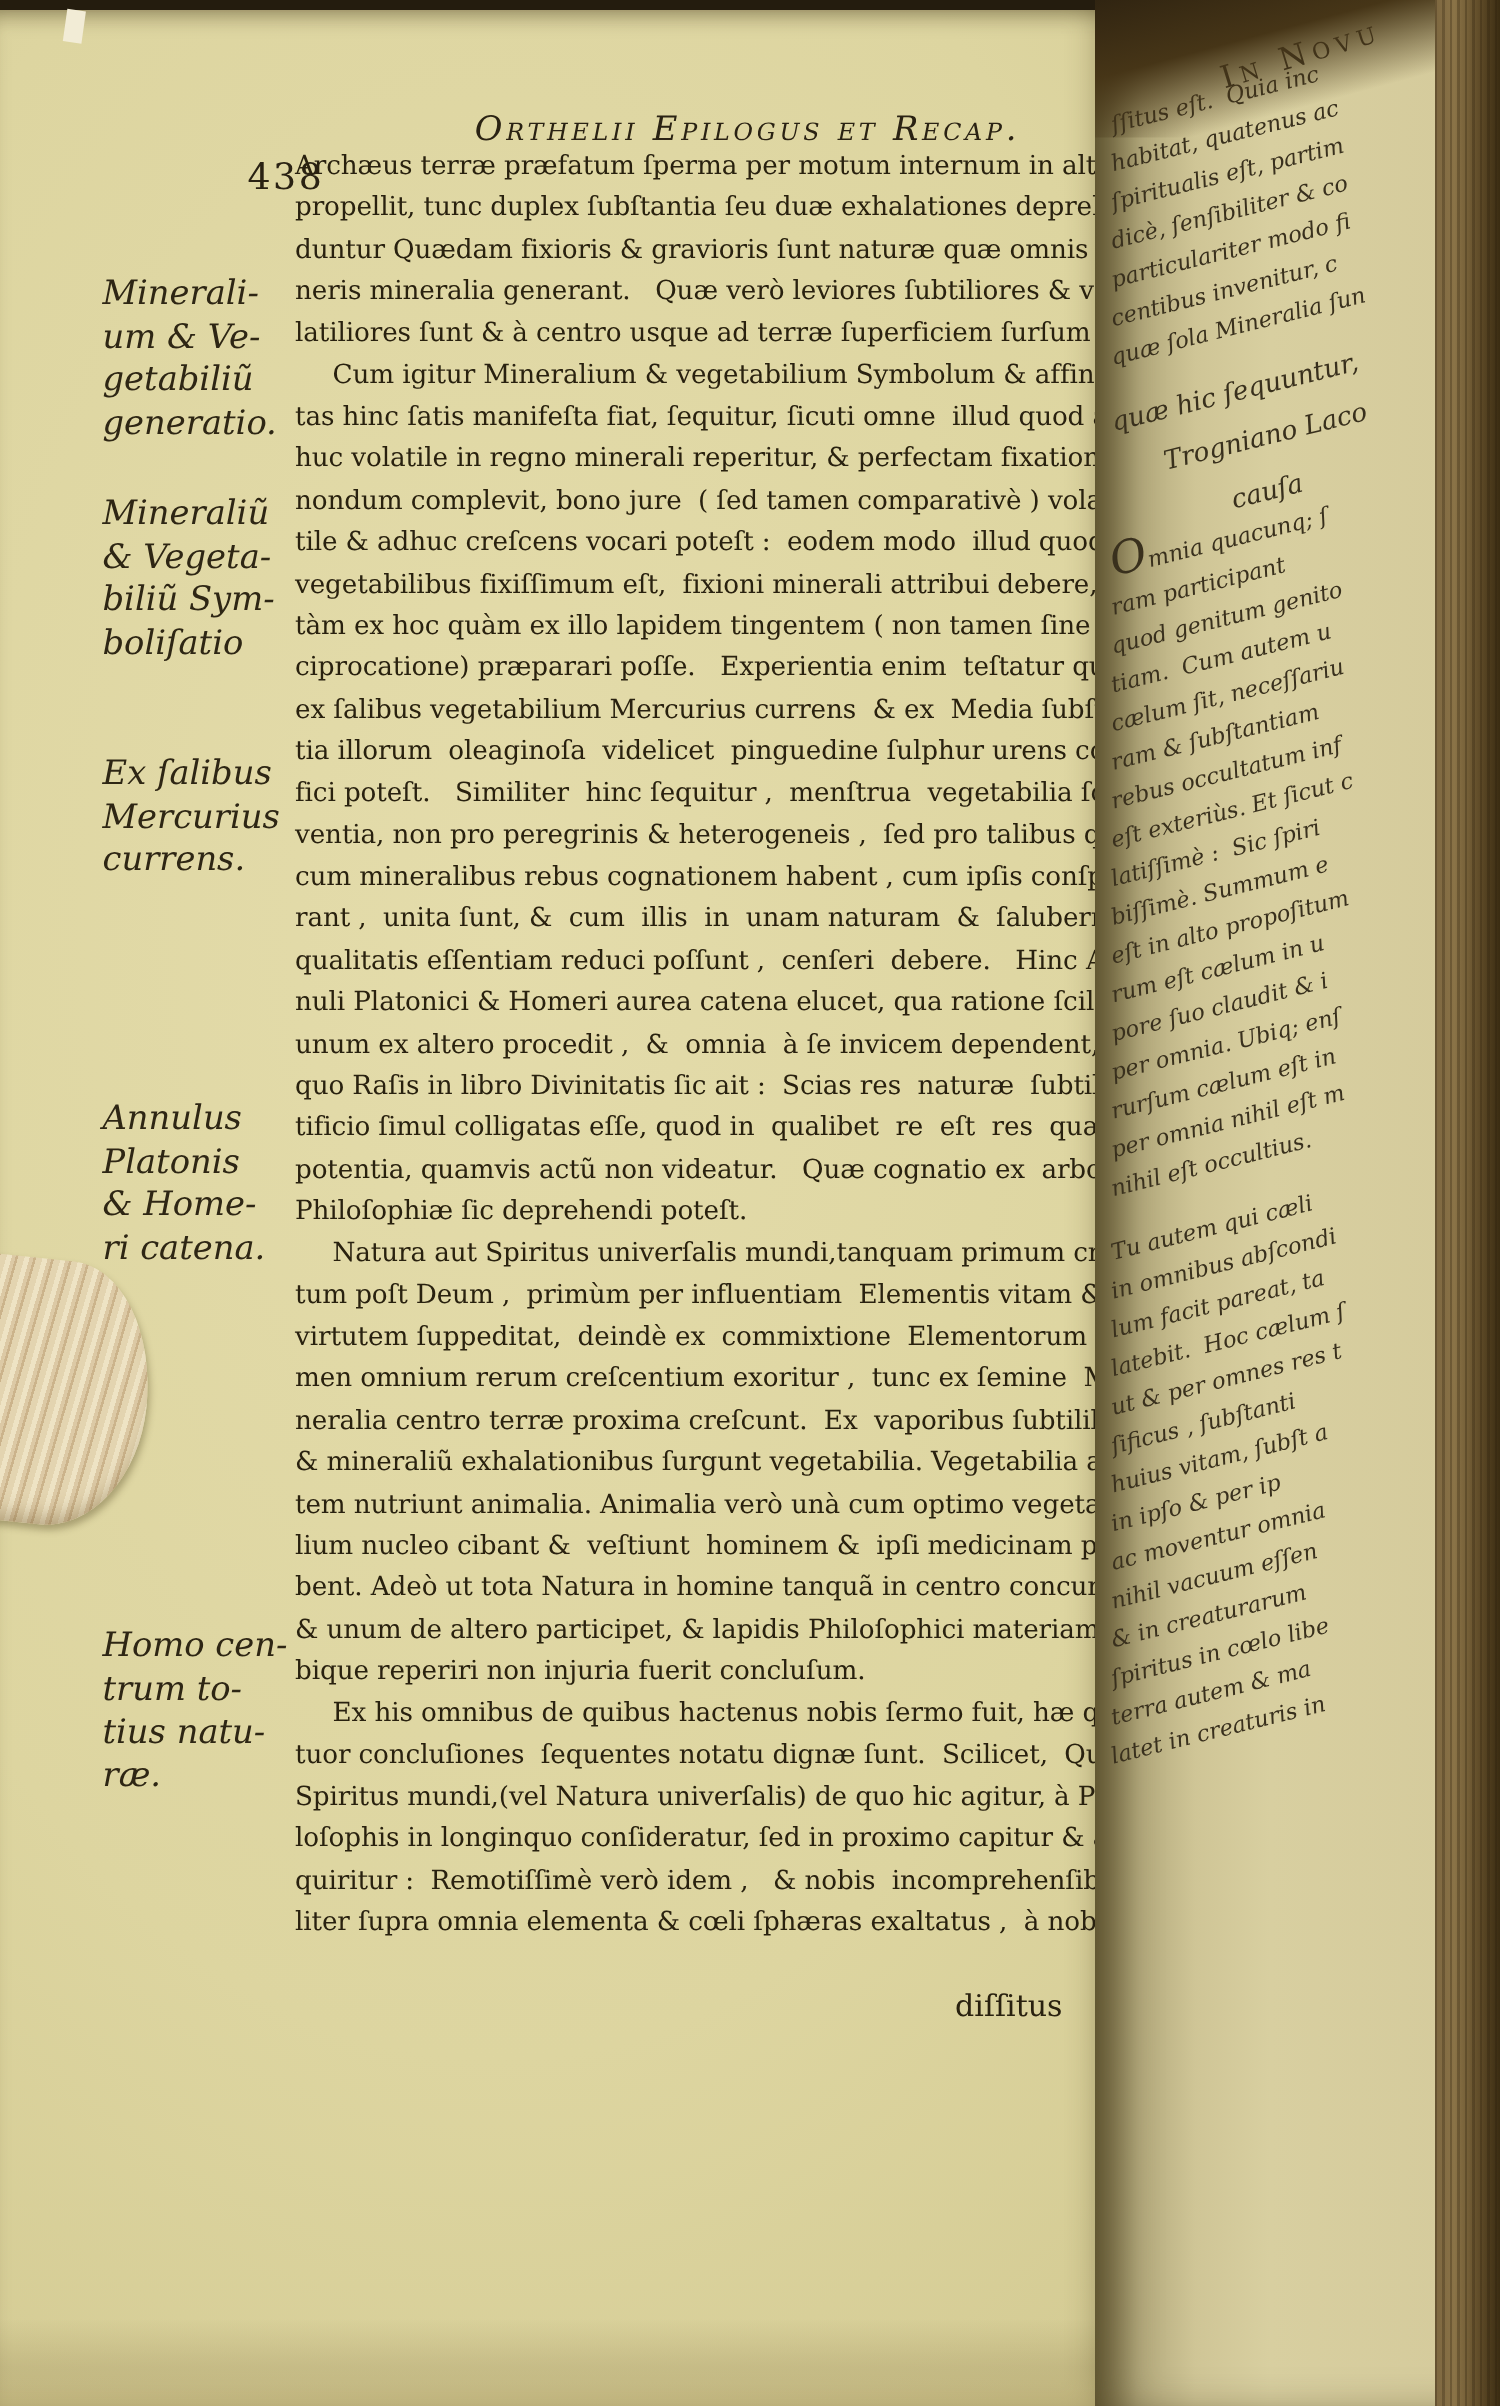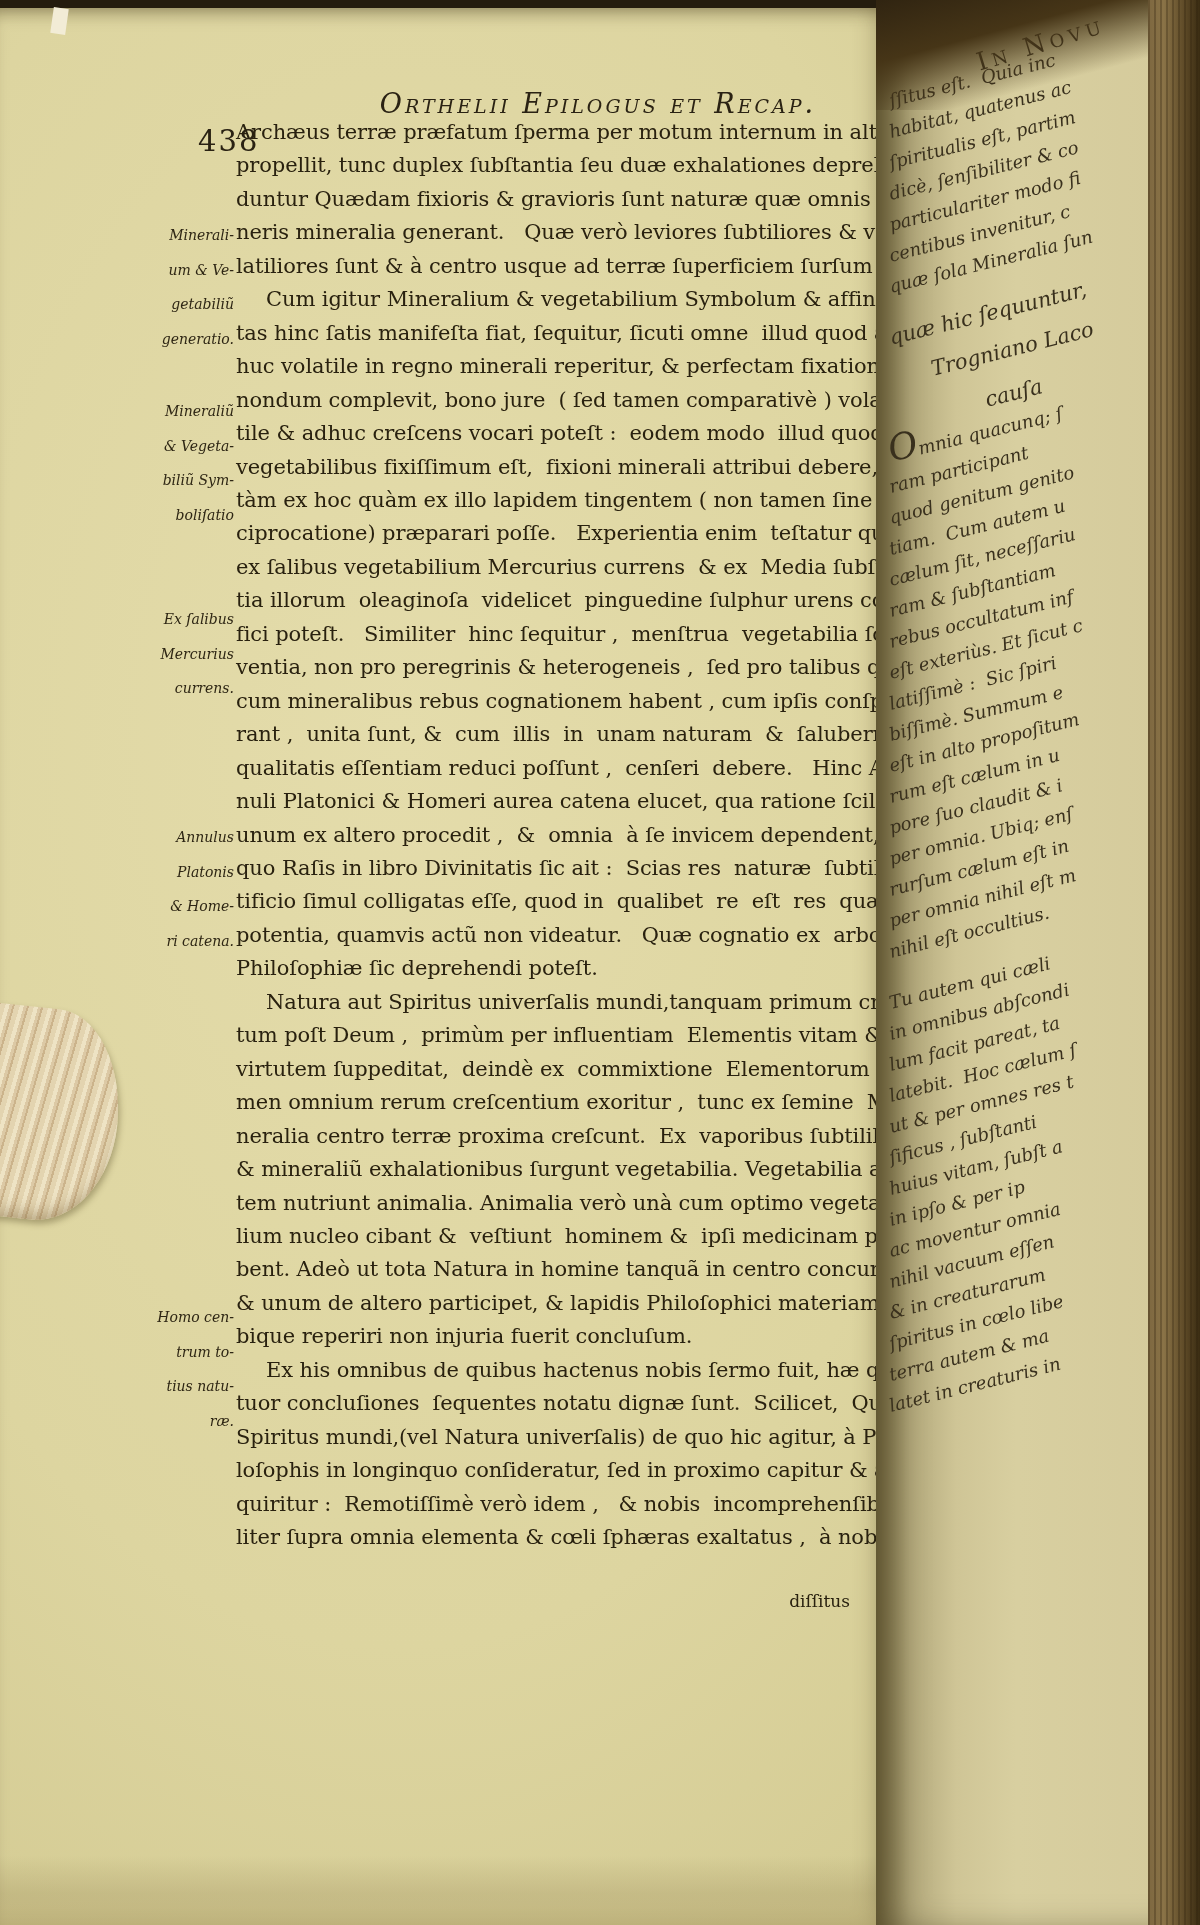--- a/index.html
+++ b/index.html
@@ -24,24 +24,24 @@
   .page-number{position:absolute;left:198px;top:80px;font-size:29px;color:#2a2213;letter-spacing:2px;margin-top:36px;}
   .running-header{
     position:absolute;left:318px;top:80px;width:560px;text-align:center;
     font-variant:small-caps;font-size:27px;letter-spacing:3px;color:#2a2213;white-space:pre;font-style:italic;
   }
   
   .body-text{position:absolute;left:236px;top:108px;width:655px;color:#29210f;}
   .line{font-size:21px;line-height:33.45px;white-space:pre;letter-spacing:-0.1px;}
   .para.indent .line:first-child{text-indent:30px;}
   .catchword{position:absolute;left:690px;top:1583px;width:160px;text-align:right;
-    font-size:17px;color:#29210f;}
+    font-size:24px;color:#29210f;}
   
   .margin-note{position:absolute;left:82px;width:152px;
-    font-style:italic;font-size:14px;line-height:34.5px;color:#2e2614;text-align:right;}
+    font-style:italic;font-size:27px;line-height:34.5px;color:#2e2614;}
   .margin-note .mn-line{white-space:pre;}
   
   .bookmark{
     position:absolute;left:-34px;top:1000px;width:152px;height:212px;
     transform:rotate(6deg);
     border-radius:0 46% 50% 0 / 0 52% 48% 0;
     background:repeating-linear-gradient(100deg,
       #eee3c4 0 4px, #dcc9a5 4px 7px, #cbb38b 7px 9px, #e3d4b0 9px 14px);
     box-shadow:2px 4px 6px rgba(70,58,24,.35), inset 0 -14px 16px -8px rgba(120,95,55,.45);
   }
@@ -146,21 +146,21 @@
         <div class="mn-line">Mineraliũ</div>
         <div class="mn-line">&amp; Vegeta-</div>
         <div class="mn-line">biliũ Sym-</div>
         <div class="mn-line">boliſatio</div>
       </div>
       <div class="margin-note" style="top: 594px;">
         <div class="mn-line">Ex ſalibus</div>
         <div class="mn-line">Mercurius</div>
         <div class="mn-line">currens.</div>
       </div>
-      <div class="margin-note" style="top: 812px;">
+      <div class="margin-note" style="top: 870px;">
         <div class="mn-line">Annulus</div>
         <div class="mn-line">Platonis</div>
         <div class="mn-line">&amp; Home-</div>
         <div class="mn-line">ri catena.</div>
       </div>
       <div class="margin-note" style="top: 1292px;">
         <div class="mn-line">Homo cen-</div>
         <div class="mn-line">trum to-</div>
         <div class="mn-line">tius natu-</div>
         <div class="mn-line">ræ.</div>

